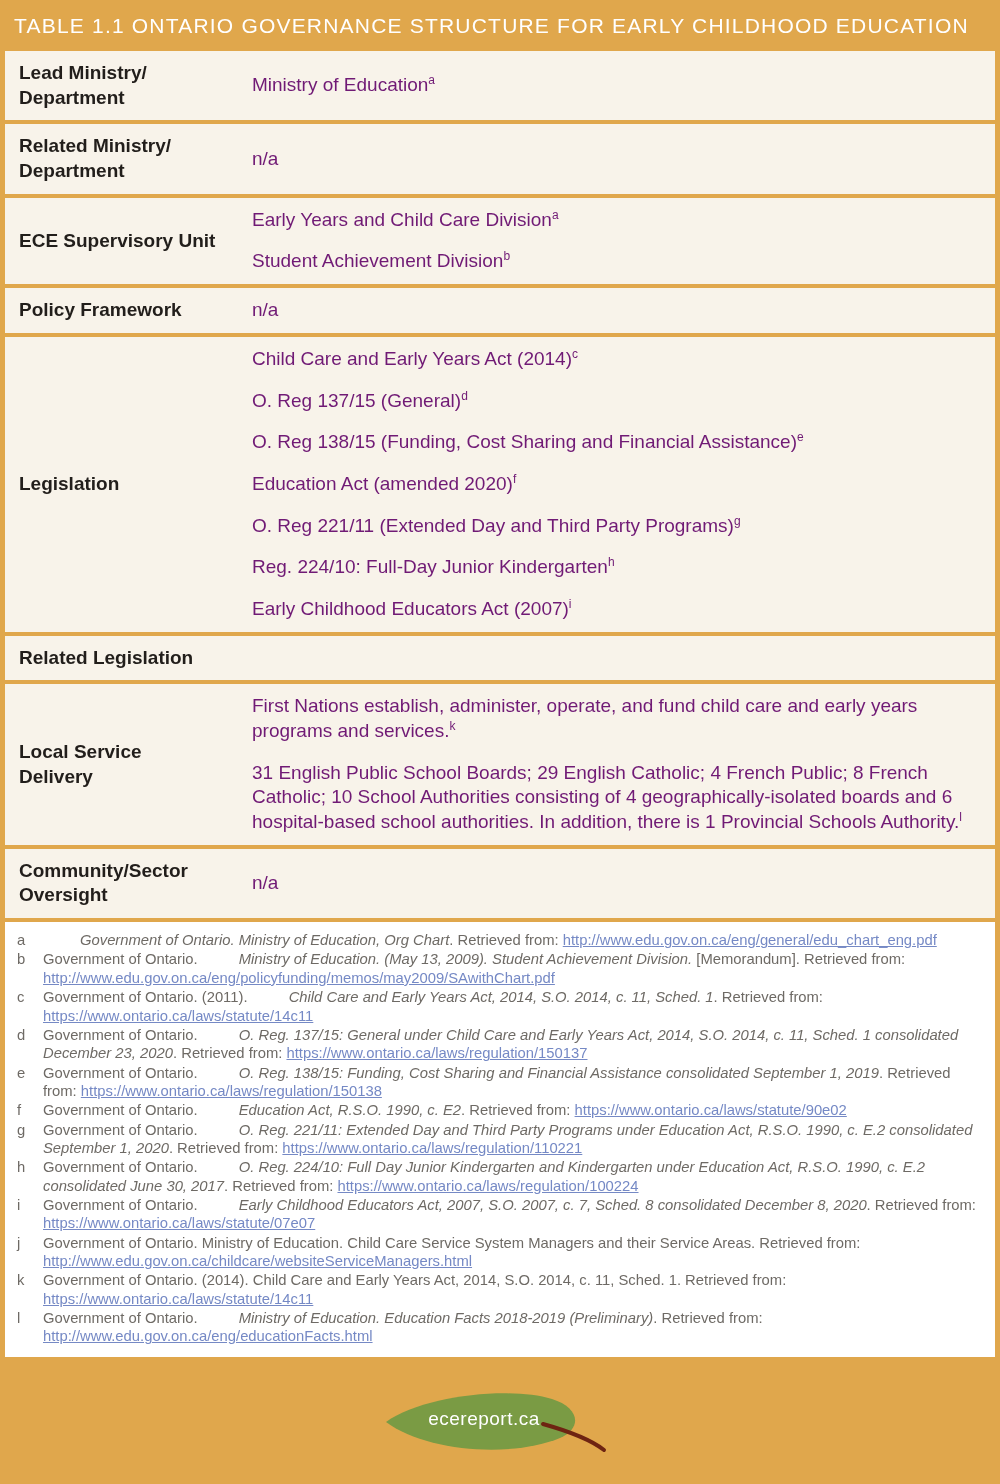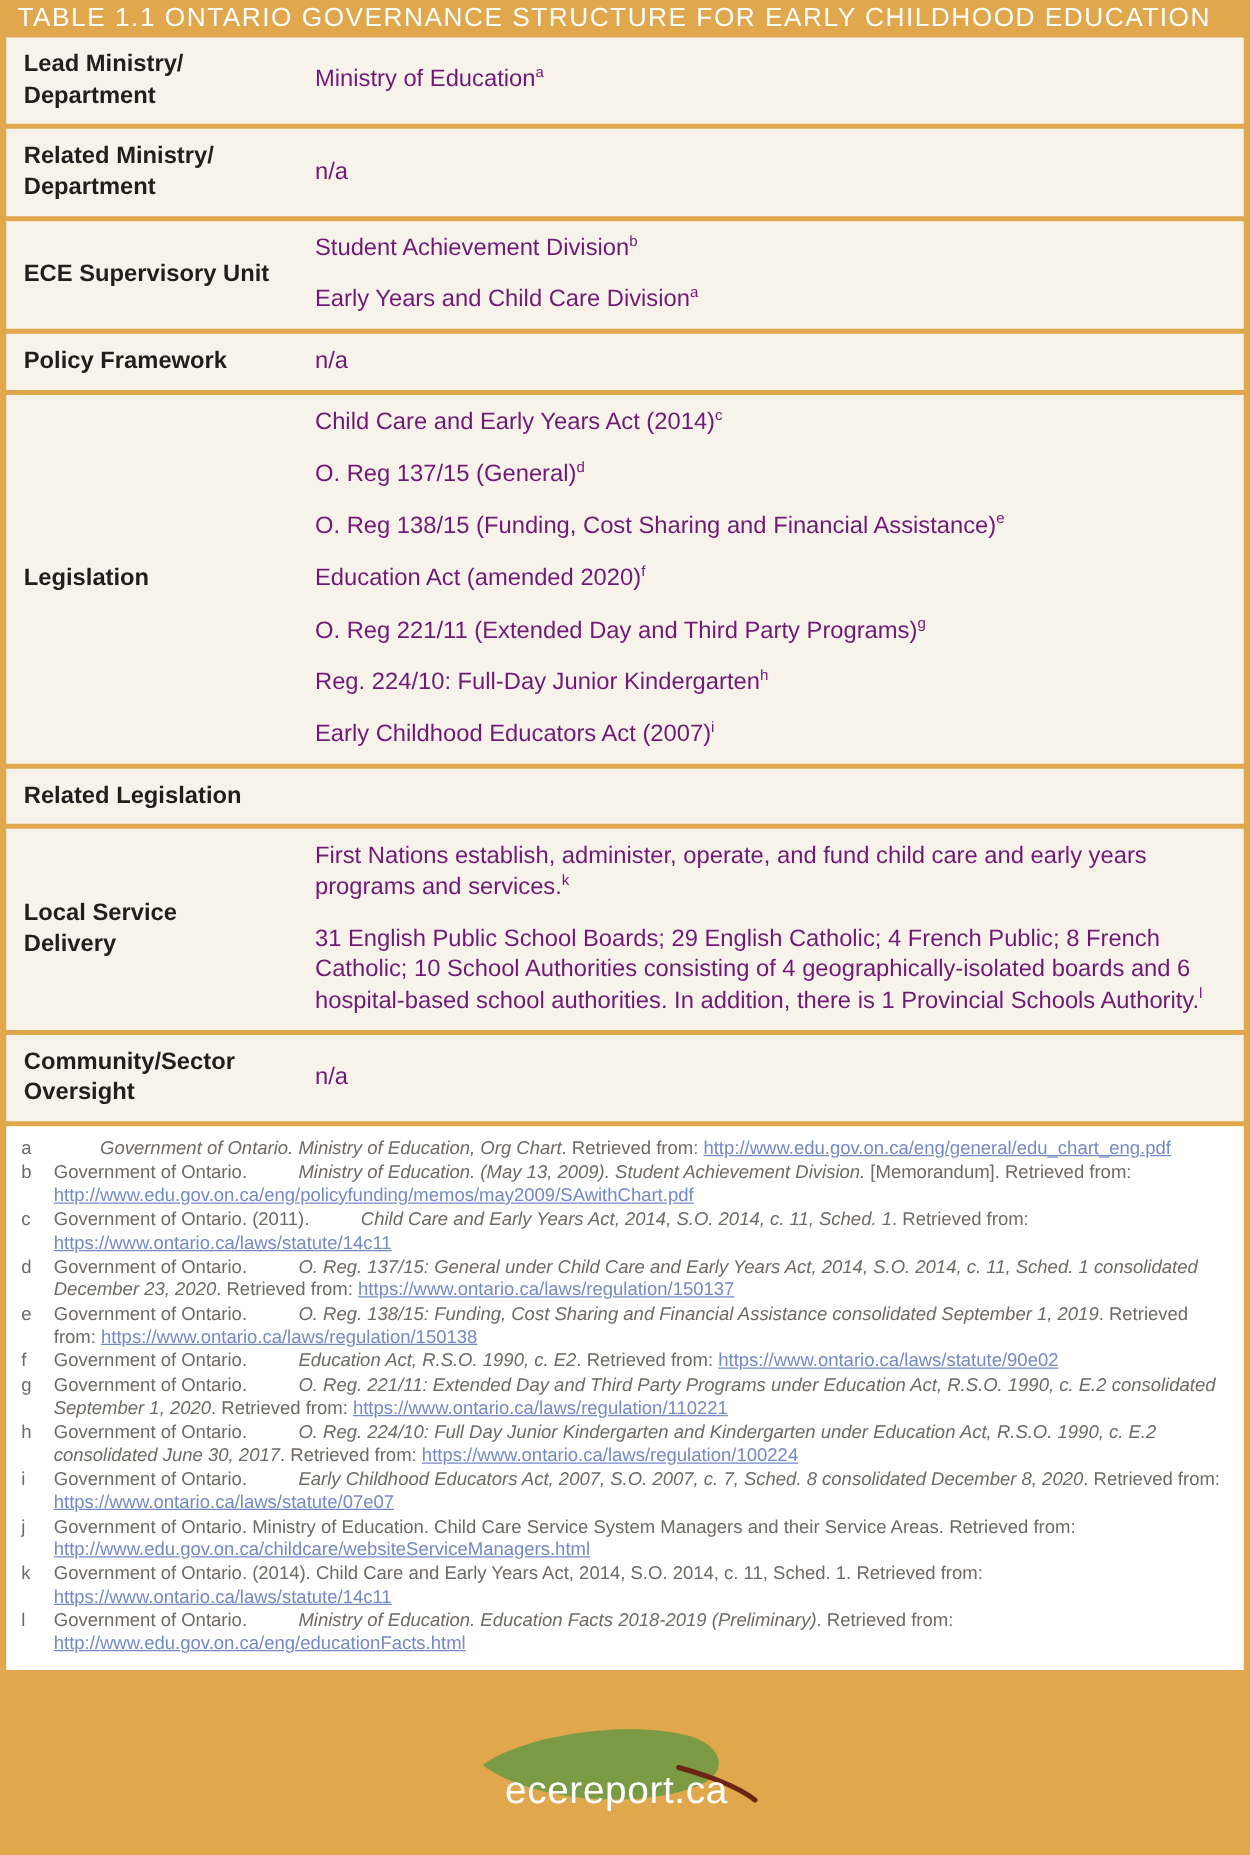--- a/index.html
+++ b/index.html
@@ -6,21 +6,21 @@
   body {
     width:1000px;
     background:#e0a74c;
     font-family:"Liberation Sans", sans-serif;
     -webkit-font-smoothing:antialiased;
   }
   .page { width:1000px; min-height:1484px; display:flex; flex-direction:column; box-sizing:border-box; }
 
   
   .title-bar {
-    height:30px; display:flex; align-items:center;
+    height:51px; display:flex; align-items:center;
     padding:0 14px; box-sizing:border-box;
   }
   .title-bar h1 {
     margin:0; color:#ffffff; font-size:21px; font-weight:400;
     letter-spacing:1.2px; text-transform:uppercase; white-space:nowrap;
   }
 
   
   .tbl {
     margin:0 5px; display:flex; flex-direction:column; gap:4px;
@@ -54,22 +54,22 @@
   .note .it { font-style:italic;margin-left:37px; }
   .note .lnk { color:#7589c5; text-decoration:underline; cursor:pointer; }
 
   
   .footer {
     flex:1; min-height:94px; display:flex; align-items:center; justify-content:center;
   }
   .logo { position:relative; width:240px; height:72px; }
   .logo svg { display:block; }
   .logo .brand {
-    position:absolute; left:24px; top:40px; width:160px; text-align:center;
-    color:#ffffff; font-size:31px; letter-spacing:0.5px;
+    position:absolute; left:24px; top:24px; width:160px; text-align:center;
+    color:#ffffff; font-size:19px; letter-spacing:0.5px;
   }
 </style>
 </head>
 <body>
 
 <div class="page">
 
   <div class="title-bar">
     <h1>TABLE 1.1 ONTARIO GOVERNANCE STRUCTURE FOR EARLY CHILDHOOD EDUCATION</h1>
   </div>
@@ -87,22 +87,22 @@
     <div class="lbl">Related Ministry/
 Department</div>
     <div class="val">
           <p>n/a</p>
         </div>
   </div>
 
   <div class="row row-tall">
     <div class="lbl">ECE Supervisory Unit</div>
     <div class="val">
+          <p>Early Years and Child Care Division<sup>a</sup></p>
           <p>Student Achievement Division<sup>b</sup></p>
-          <p>Early Years and Child Care Division<sup>a</sup></p>
         </div>
   </div>
 
   <div class="row row-short">
     <div class="lbl">Policy Framework</div>
     <div class="val">
           <p>n/a</p>
         </div>
   </div>
 

